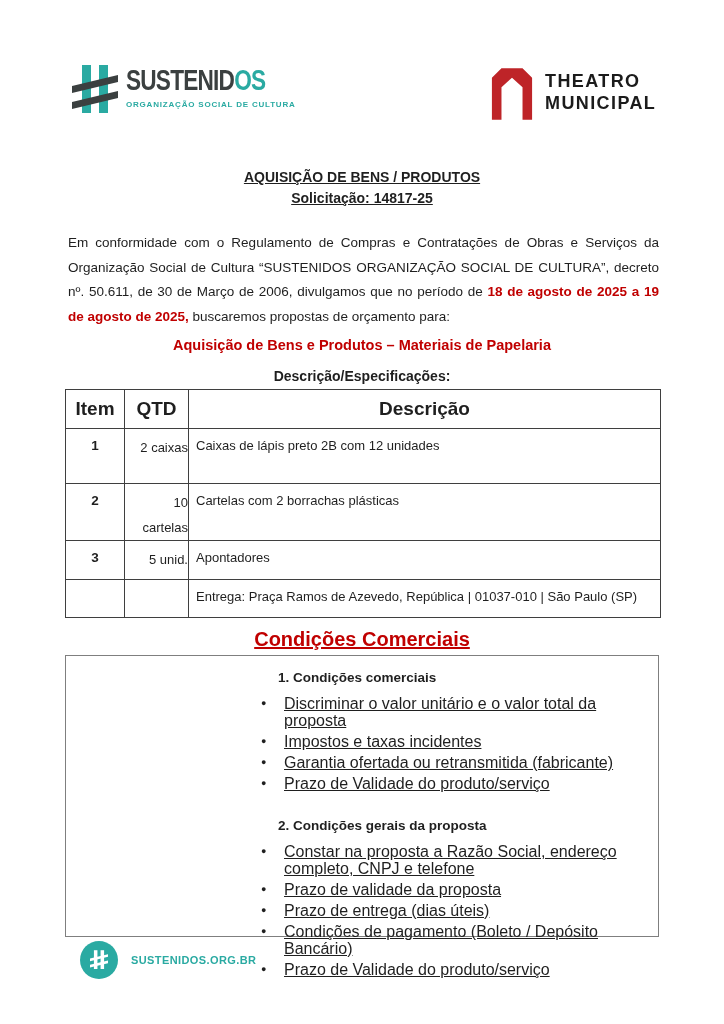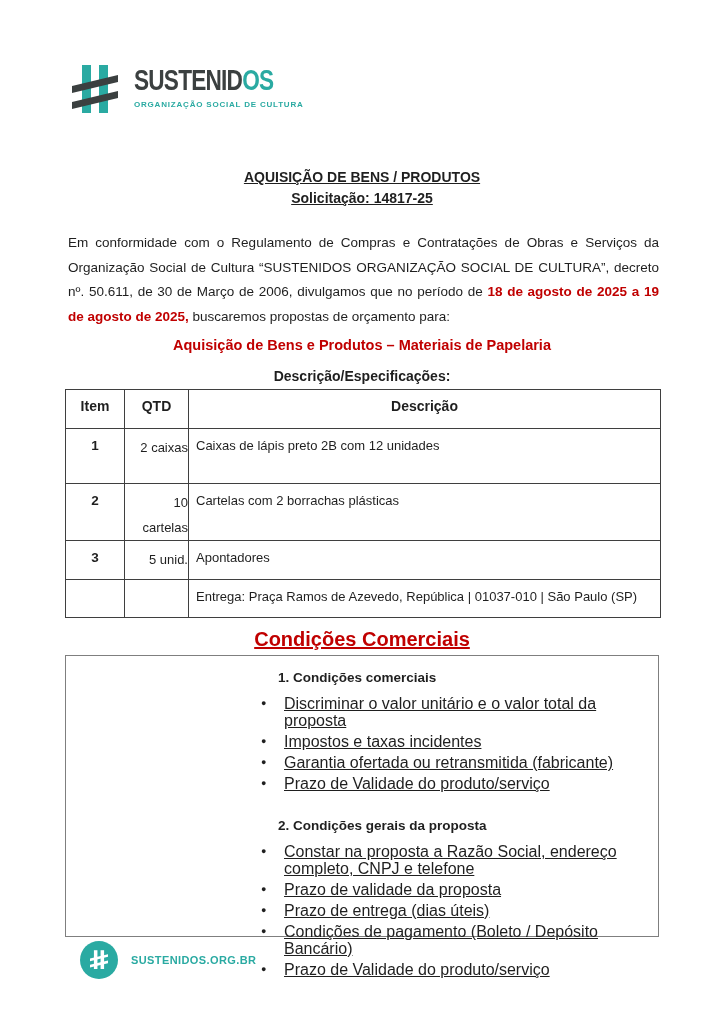--- a/index.html
+++ b/index.html
@@ -20,21 +20,21 @@
     overflow:hidden;
     font-family:"Liberation Sans", sans-serif;
     color:var(--text);
   }
 
   
   .logo-sustenidos{position:absolute;left:72px;top:60px;display:flex;align-items:flex-start;}
   .hash-svg{width:46px;height:60px;display:block;}
   .hash-svg .bar{fill:var(--teal);}
   .hash-svg .slash{fill:var(--logo-dark);}
-  .sust-text{margin-left:16px;margin-top:6px;}
+  .sust-text{margin-left:8px;margin-top:6px;}
   .sust-name{
     font-size:29px;font-weight:800;letter-spacing:-1px;line-height:1;
     color:var(--logo-dark);white-space:nowrap;
     transform:scaleX(0.78);transform-origin:left center;
   }
   .sust-name .accent{color:var(--teal);}
   .sust-sub{
     margin-top:5px;font-size:8px;font-weight:700;letter-spacing:0.8px;
     color:var(--teal);white-space:nowrap;
   }
@@ -76,21 +76,21 @@
   }
   .items-table th,.items-table td{
     border:1px solid var(--table-border);
     vertical-align:top;
   }
   .items-table thead tr{height:39px;}
   .items-table tbody tr:nth-child(1){height:55px;}
   .items-table tbody tr:nth-child(2){height:56px;}
   .items-table tbody tr:nth-child(3){height:39px;}
   .items-table tbody tr:nth-child(4){height:38px;}
-  .items-table th{font-size:14px;font-weight:700;text-align:center;padding-top:8px;}
+  .items-table th{font-size:19px;font-weight:700;text-align:center;padding-top:8px;}
   .items-table td.col-item{font-size:13.5px;font-weight:700;text-align:center;padding-top:9px;}
   .items-table td.col-qtd{font-size:13px;text-align:right;padding-top:6px;line-height:25px;}
   .items-table td.col-desc{font-size:13px;text-align:left;padding:9px 6px 0 7px;}
 
   
   .cond-heading{
     position:absolute;left:0;width:100%;top:628px;text-align:center;
     color:var(--red);font-weight:700;font-size:20px;
   }
   .cond-heading span{text-decoration:underline;}
@@ -129,20 +129,29 @@
       <rect class="bar" x="27" y="4" width="9" height="48"></rect>
       <polygon class="slash" points="0,25 46,14 46,21 0,32"></polygon>
       <polygon class="slash" points="0,41 46,30 46,37 0,48"></polygon>
     </svg>
     <div class="sust-text">
       <div class="sust-name"><span>SUSTENID</span><span class="accent">OS</span></div>
       <div class="sust-sub">ORGANIZAÇÃO SOCIAL DE CULTURA</div>
     </div>
   </div>
 
+  <div class="logo-theatro">
+    <svg class="arch-svg" viewBox="0 0 46 56" aria-hidden="true">
+      <path d="M2 56 V12 L12 2 H34 L44 12 V56 H34 V22 L23 12 L12 22 V56 Z"></path>
+    </svg>
+    <div class="theatro-text">
+      <div>THEATRO</div>
+      <div>MUNICIPAL</div>
+    </div>
+  </div>
 
   <div class="doc-title title-1"><span>AQUISIÇÃO DE BENS / PRODUTOS</span></div>
   <div class="doc-title title-2"><span>Solicitação: 14817-25</span></div>
 
   <p class="intro"><span>Em conformidade com o Regulamento de Compras e Contratações de Obras e Serviços da Organização Social de Cultura “SUSTENIDOS ORGANIZAÇÃO SOCIAL DE CULTURA”, decreto nº. 50.611, de 30 de Março de 2006, divulgamos que no período de </span><span class="hl">18 de agosto de 2025 a 19 de agosto de 2025,</span><span> buscaremos propostas de orçamento para:</span></p>
 
   <div class="red-heading">Aquisição de Bens e Produtos – Materiais de Papelaria</div>
   <div class="spec-label">Descrição/Especificações:</div>
 
   <table class="items-table">

